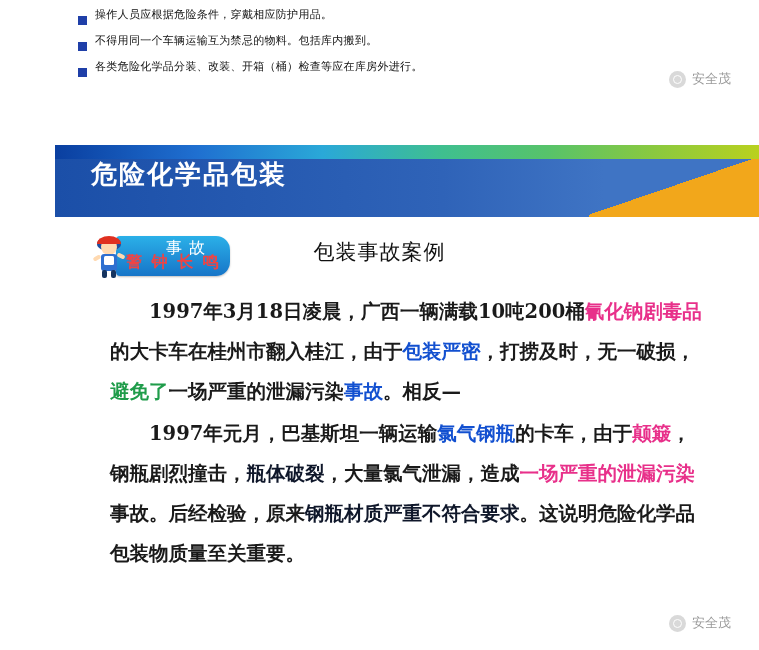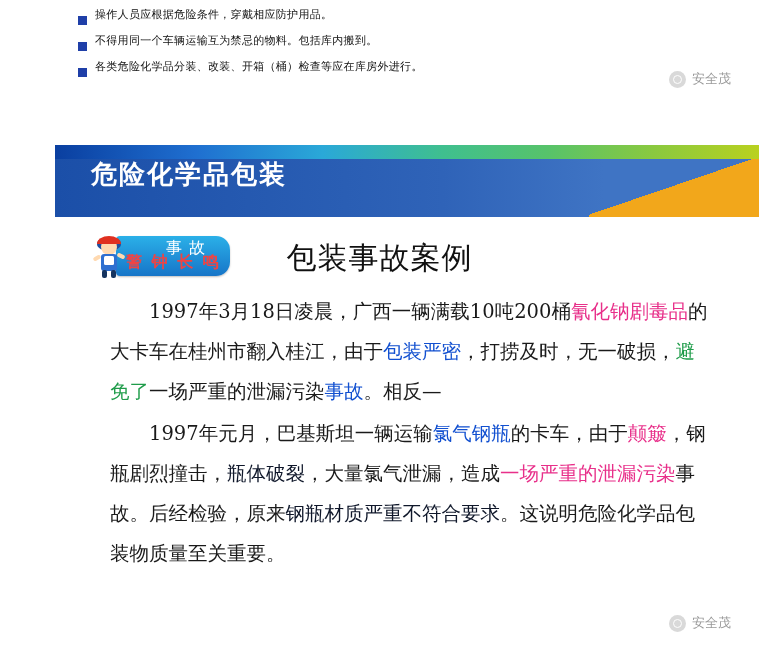--- a/index.html
+++ b/index.html
@@ -158,34 +158,35 @@
     height: 48px;
   }
 
   
   .case-title {
     position: absolute;
     left: 0;
     top: 238px;
     width: 759px;
     text-align: center;
-    font-size: 30px;
+    font-size: 21px;
     color: #111111;
     letter-spacing: 1px;
     font-family: "DejaVu Serif", "Liberation Serif", serif;
   }
   .case-body {
     position: absolute;
     left: 110px;
     top: 292px;
     width: 600px;
     font-size: 19.5px;
     line-height: 40px;
     color: #1a1a1a;
     font-family: "DejaVu Serif", "Liberation Serif", serif;
+    font-weight: bold;
   }
   .case-body p {
     margin: 0 0 2px 0;
     text-indent: 2em;
   }
   .hl-pink { color: #e8308a; }
   .hl-blue { color: #1250d0; }
   .hl-green { color: #1f9c4a; }
   .hl-red { color: #0f172a; }
 </style>

